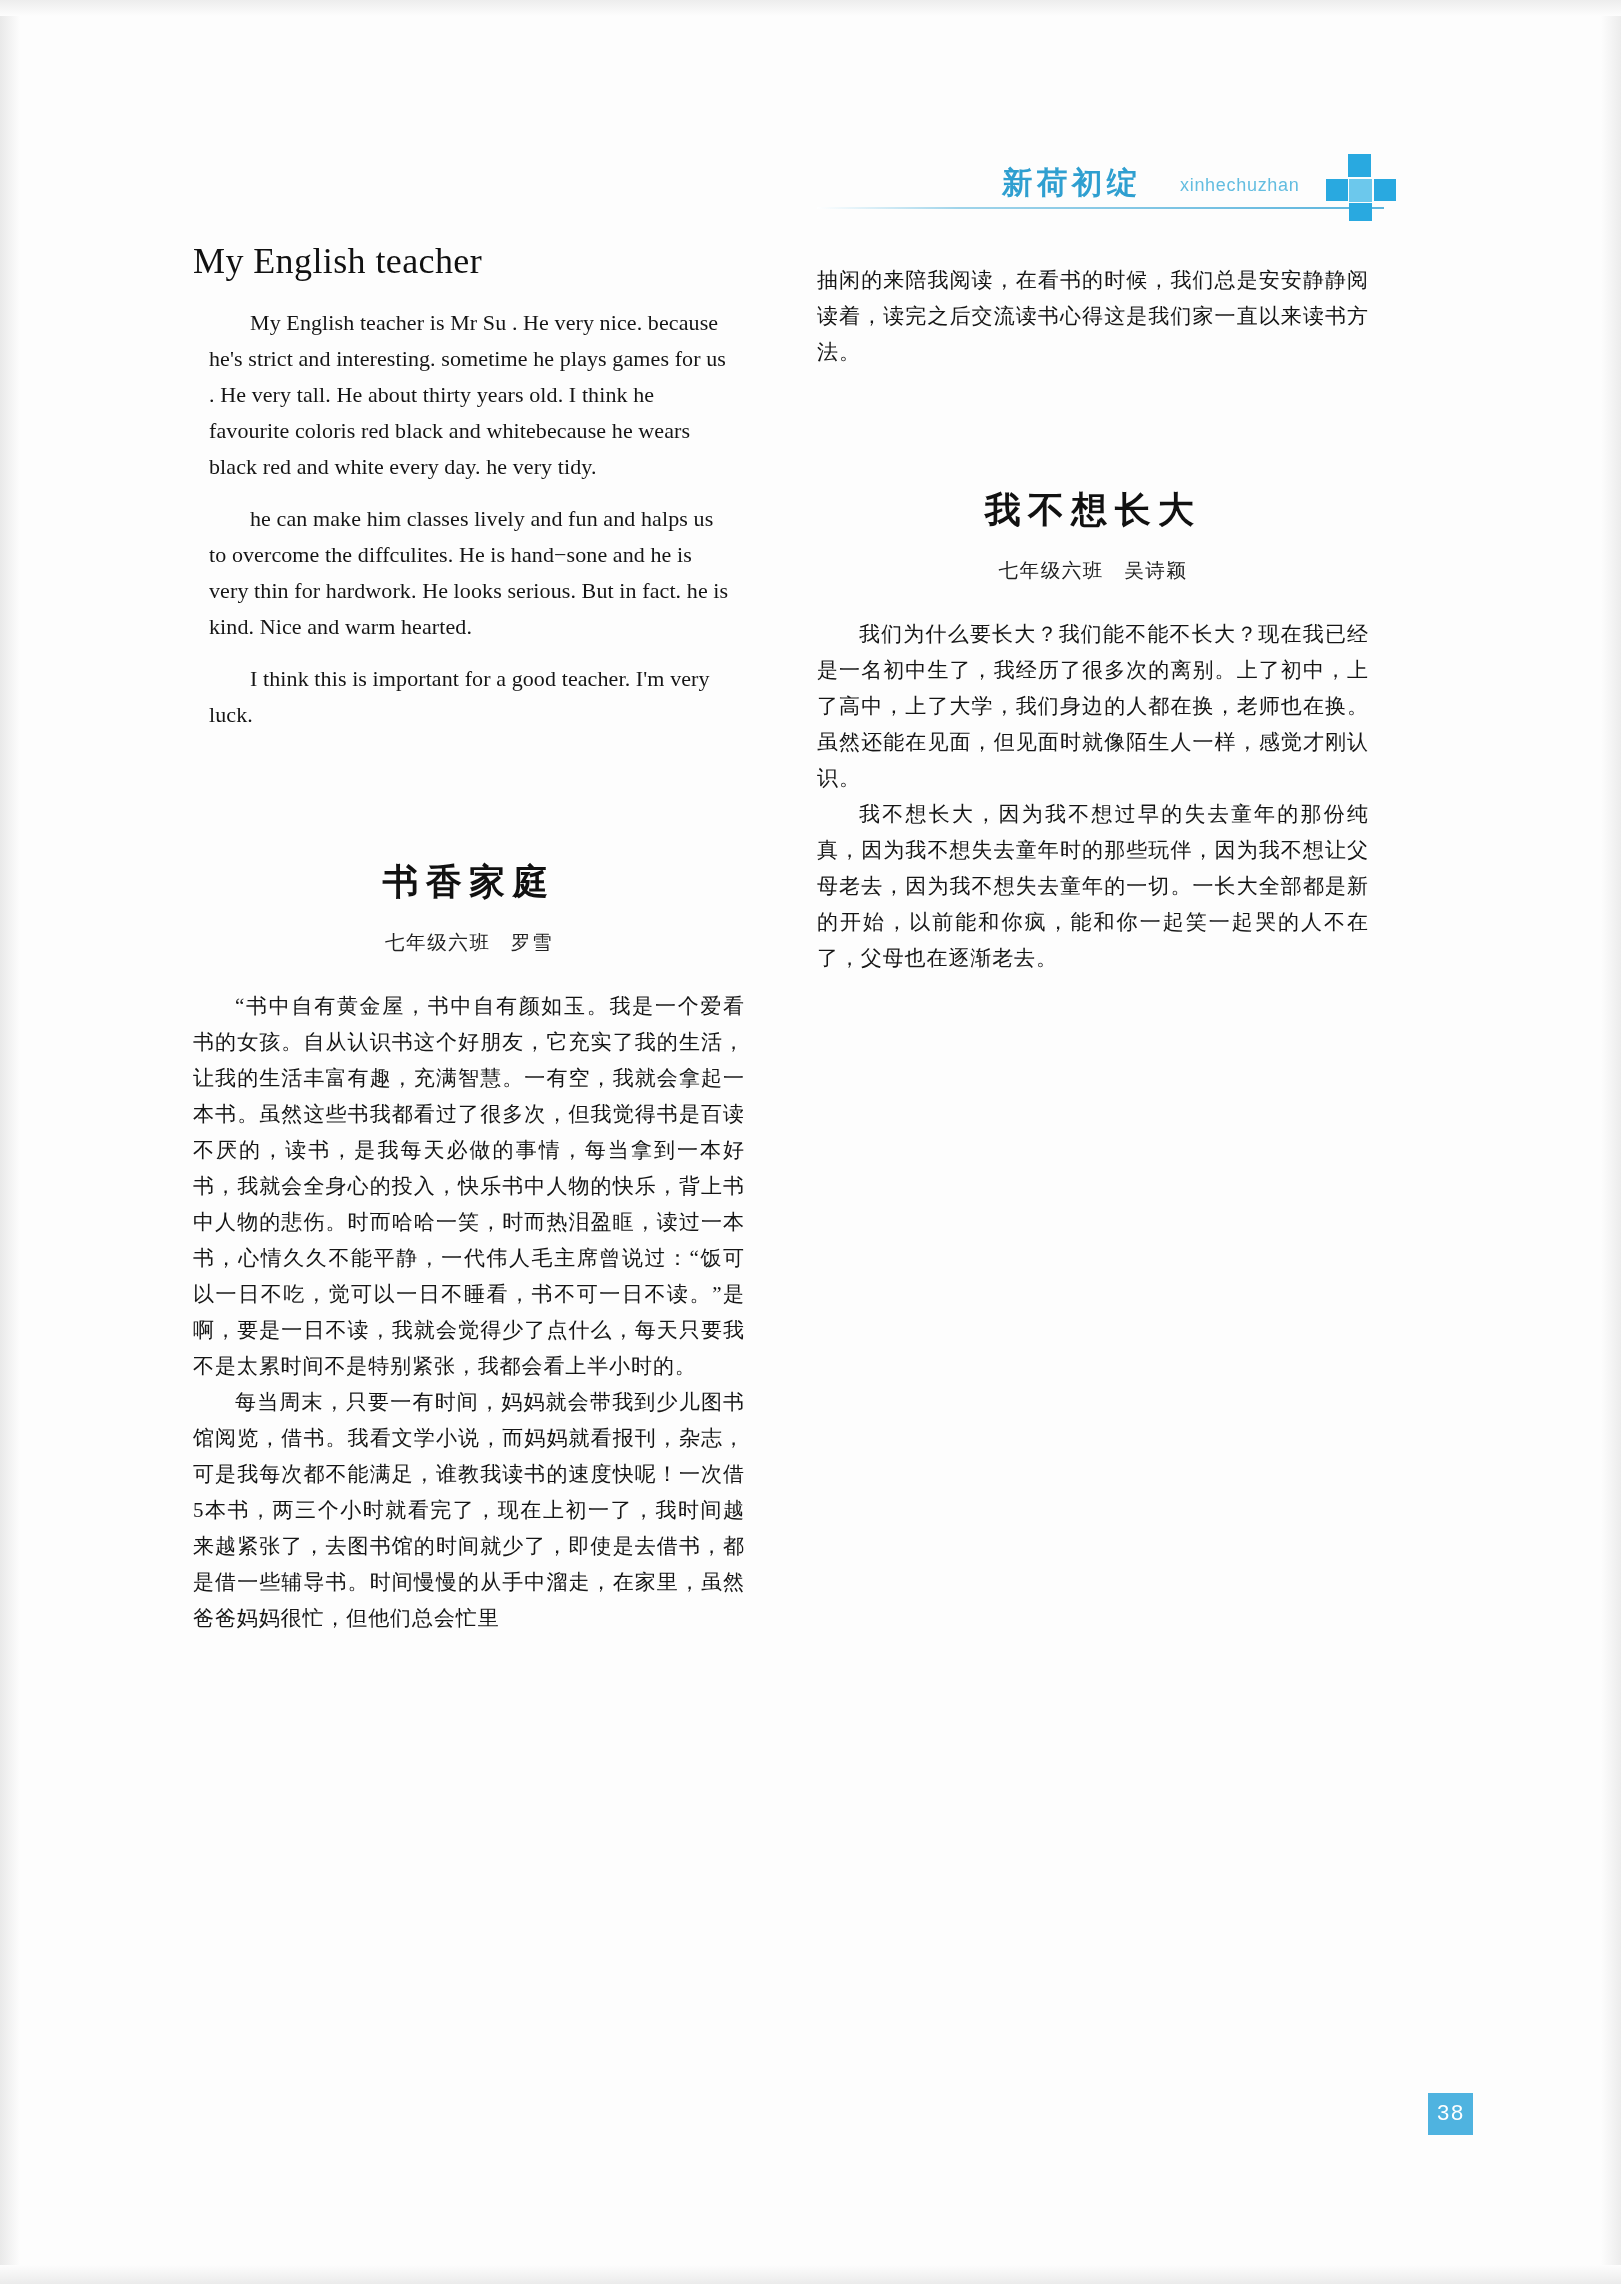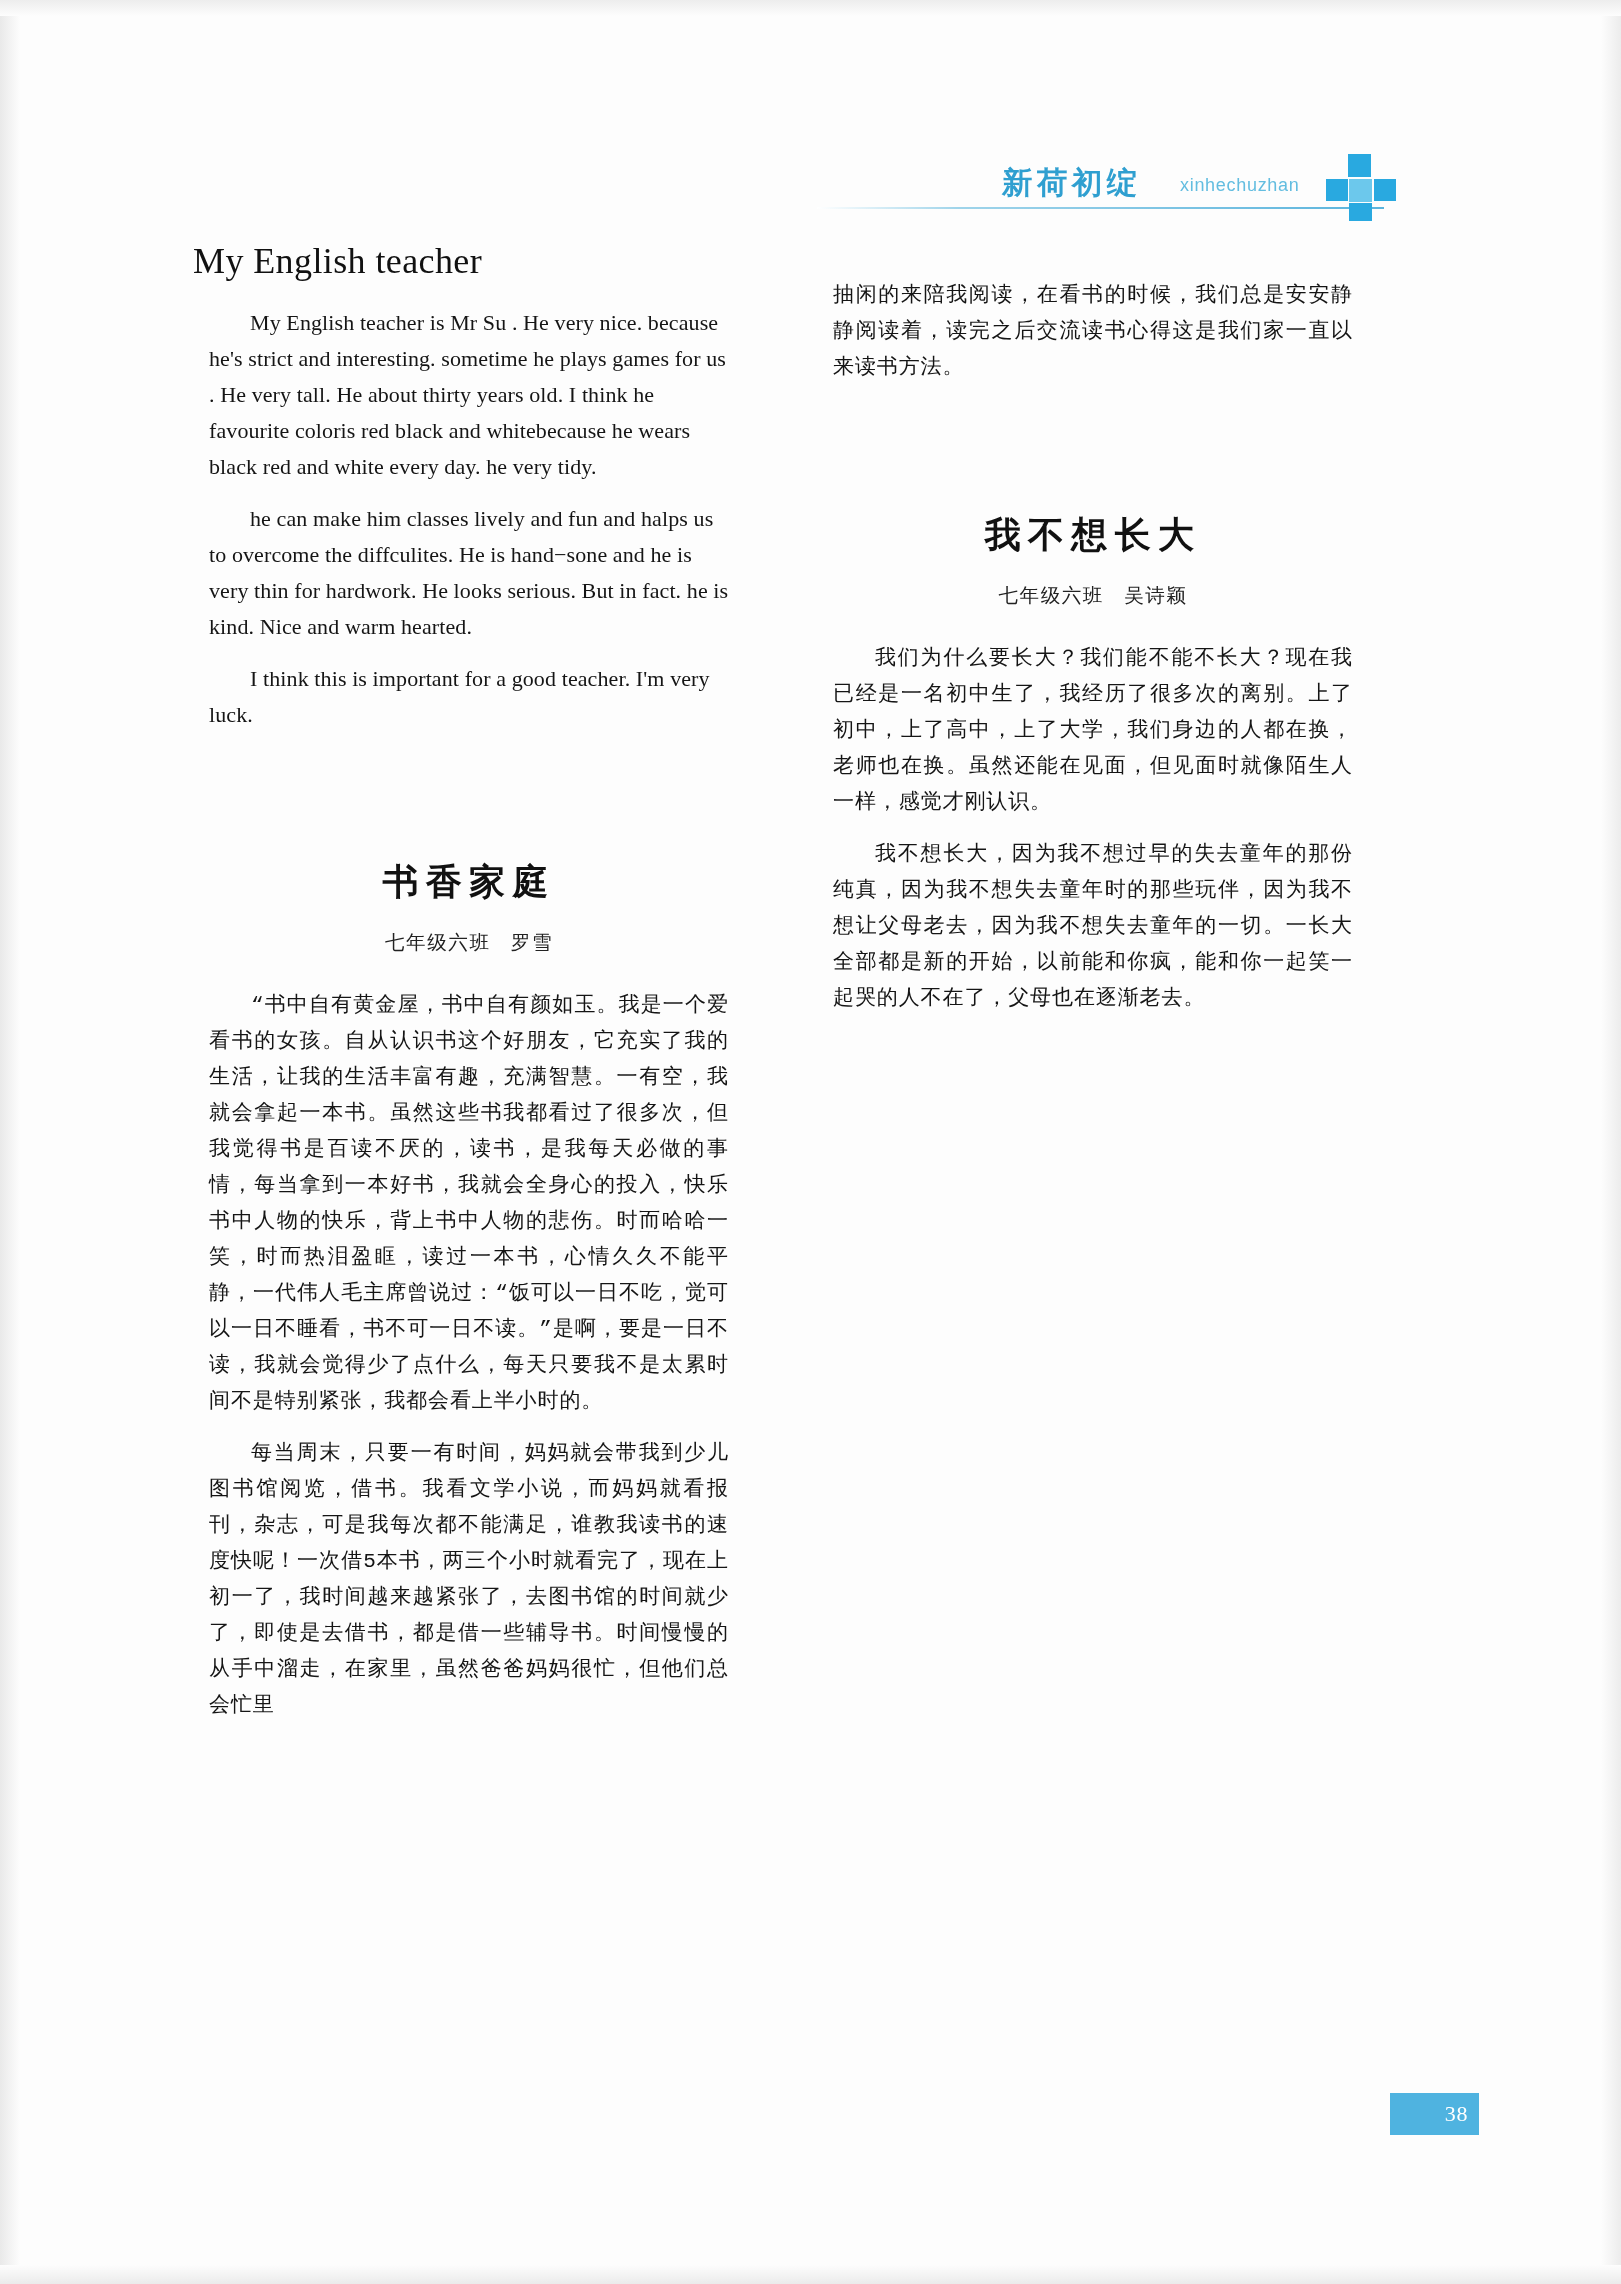--- a/index.html
+++ b/index.html
@@ -137,49 +137,48 @@
   .body-en p {
     font-family: "Liberation Serif", serif;
     font-size: 22px;
     line-height: 36px;
     margin: 16px;
     text-indent: 41px;
     color: #151515;
     letter-spacing: 0.1px;
   }
   .body-cn p {
-    font-family: Liberation Mono, monospace;
+    font-family: Liberation Serif, serif;
     font-size: 21px;
     line-height: 36px;
-    margin: 16px;
+    margin: 0;
     text-indent: 42px;
     color: #151515;
     letter-spacing: 0.9px;
     text-align: justify;
   }
   .body-cn p.noindent { text-indent: 0; }
 
   .spacer-lg { height: 109px; }
 
   
   .page-number {
     position: absolute;
-    right: 142px;
+    right: 148px;
     bottom: 149px;
     width: 45px;
     height: 42px;
     background: #4fb3e0;
     color: #ffffff;
-    font-family: Liberation Serif, serif;
+    font-family: Liberation Mono, monospace;
     font-size: 22px;
     display: flex;
     align-items: center;
     justify-content: center;
     letter-spacing: 0.7px;
-    padding-left: 44px;
   }
 </style>
 </head>
 <body>
 
 <div class="page">
   <div class="page-edge-left"></div>
   <div class="page-edge-right"></div>
   <div class="page-edge-top"></div>
   <div class="page-edge-bottom"></div>

